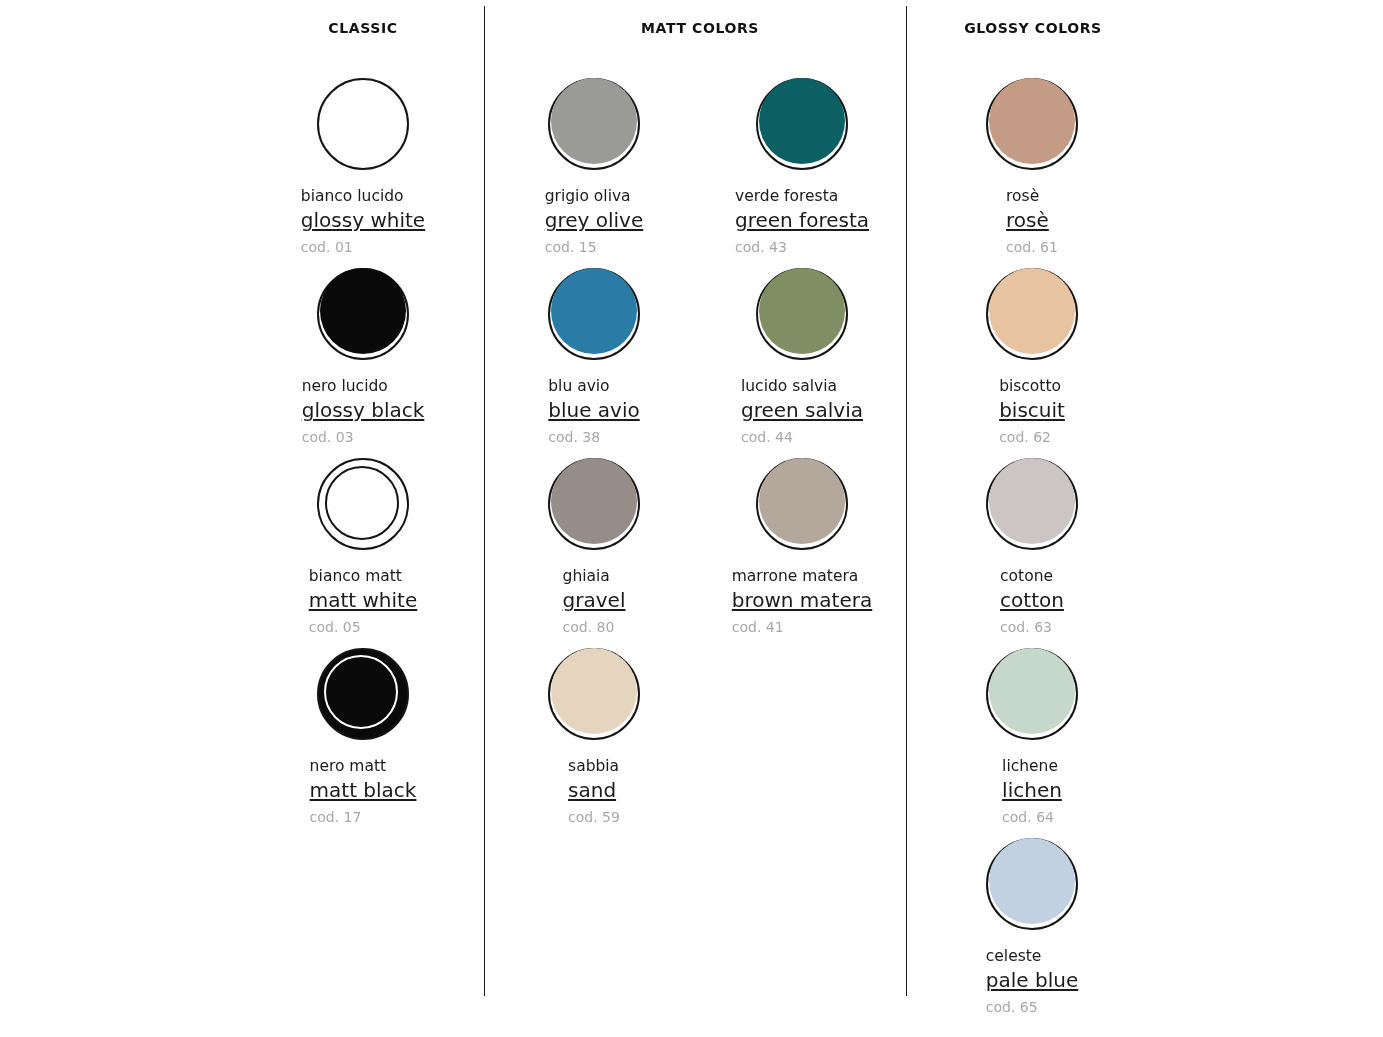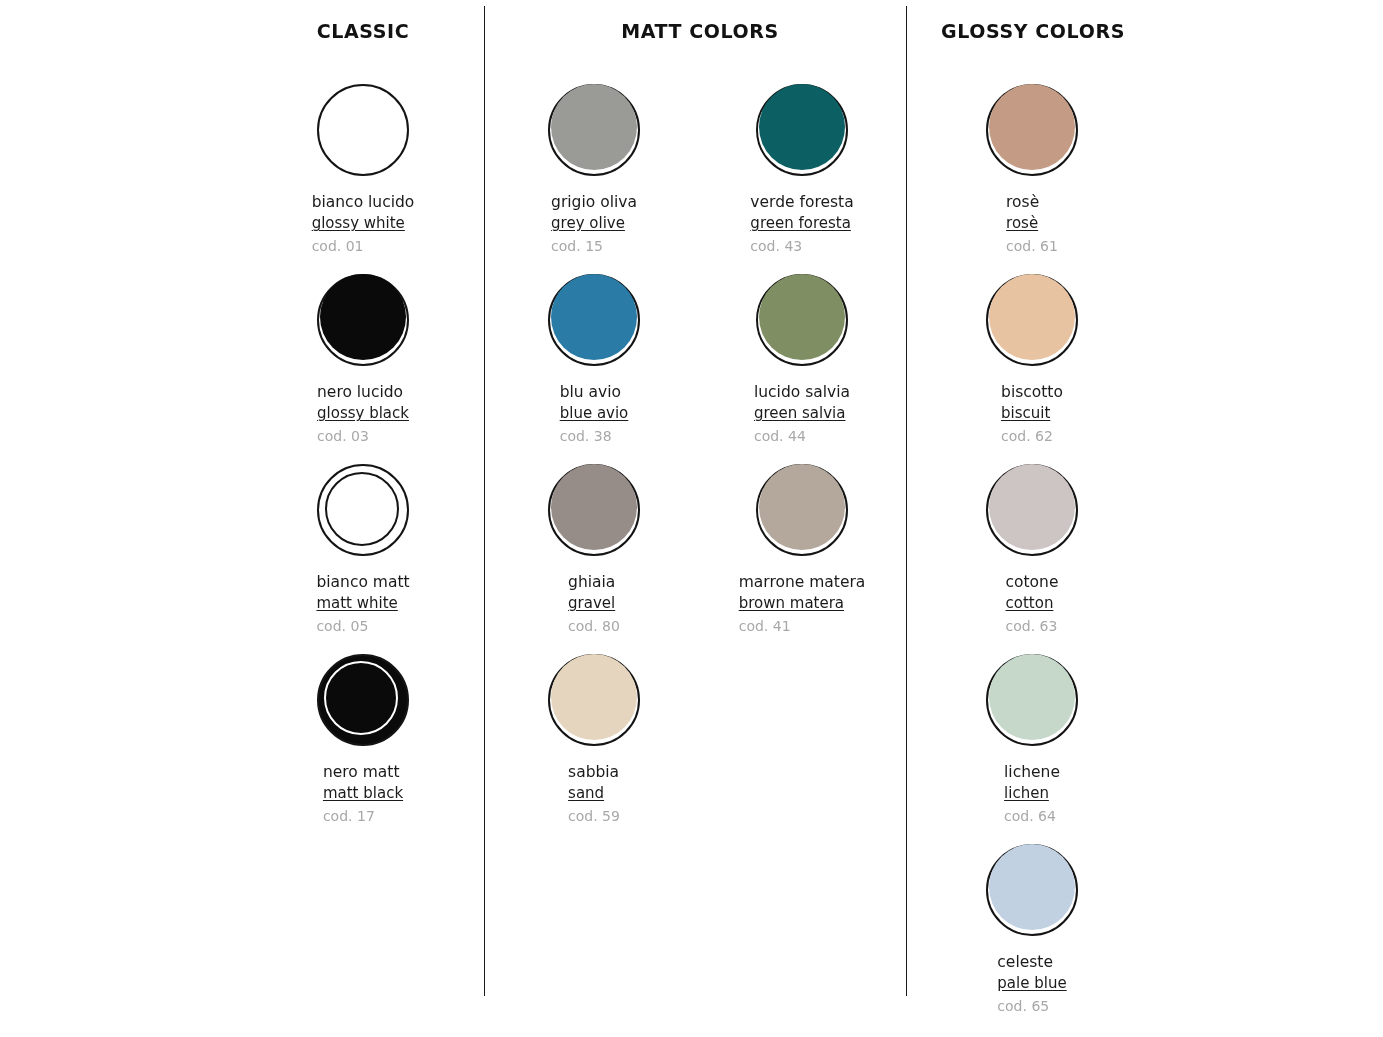--- a/index.html
+++ b/index.html
@@ -36,21 +36,21 @@
     top: 0;
   }
   .col-classic { left: 242px;  width: 242px; }
   .col-matt    { left: 490px;  width: 416px; }
   .col-glossy  { left: 912px;  width: 240px; }
 
   .col-title {
     text-align: center;
     font-family: "DejaVu Sans", sans-serif;
     font-weight: bold;
-    font-size: 19px;
+    font-size: 14px;
     letter-spacing: 0.6px;
     color: #121212;
     padding-top: 20px;
     white-space: nowrap;
   }
   .col-matt .col-title { padding-left: 4px; }
   .col-glossy .col-title { padding-left: 2px; }
 
   
   .swatch-grid {
@@ -124,21 +124,21 @@
     margin-top: 16px;
     text-align: left;
     line-height: 1.38;
   }
   .label-it {
     font-size: 15.5px;
     color: #1b1b1b;
     white-space: nowrap;
   }
   .label-en {
-    font-size: 15px;
+    font-size: 20px;
     color: #1b1b1b;
     text-decoration: underline;
     text-underline-offset: 2px;
     white-space: nowrap;
   }
   .label-code {
     font-size: 14px;
     color: #a8a8a8;
     margin-top: 3px;
     white-space: nowrap;

